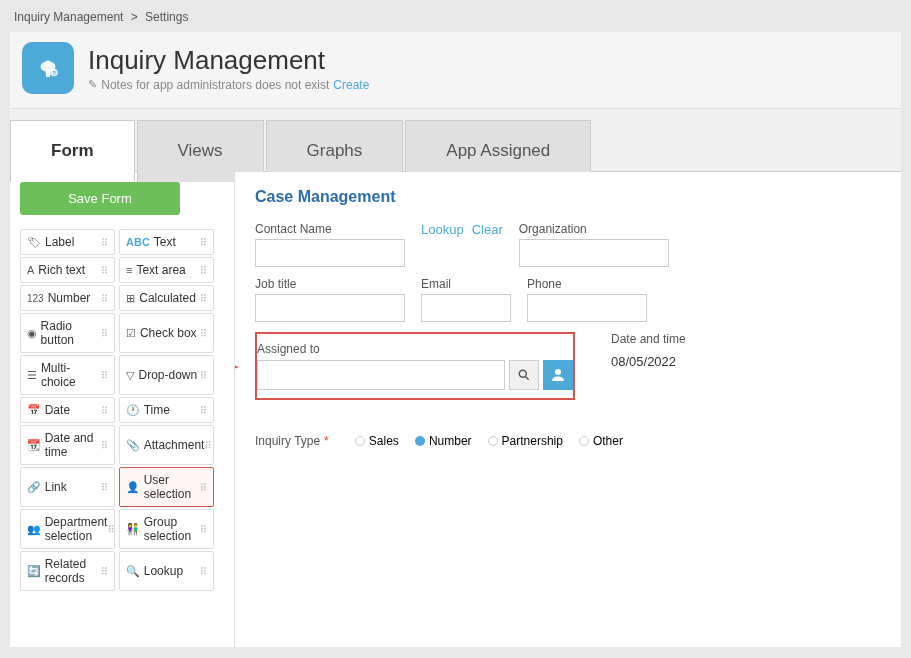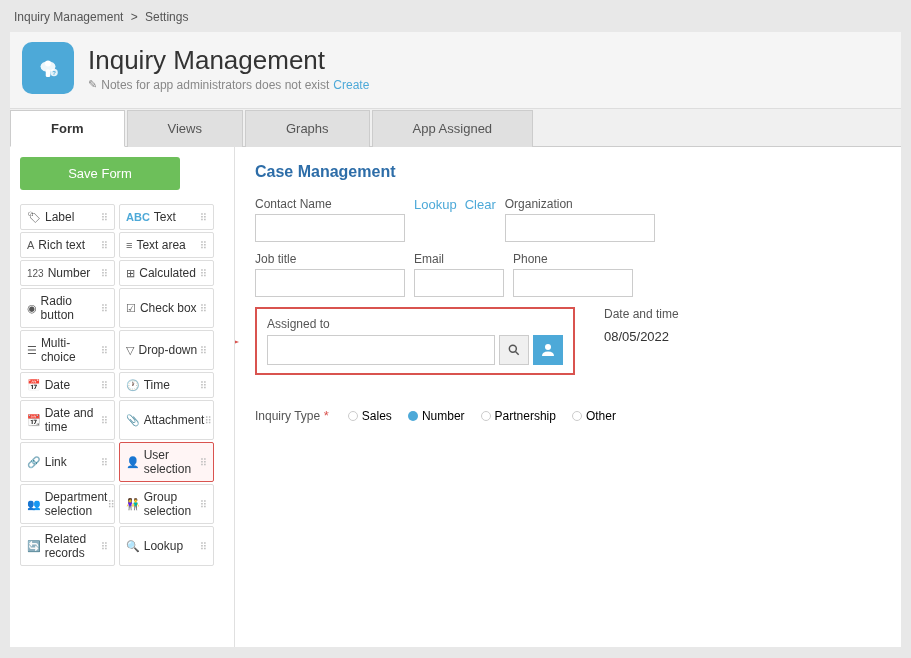--- a/index.html
+++ b/index.html
@@ -19,21 +19,21 @@
     .header-text h1 { font-size: 26px; font-weight: normal; color: #333; }
     .header-note { font-size: 12px; color: #888; display: flex; align-items: center; gap: 4px; margin-top: 2px; }
     .header-note .note-icon { color: #888; font-size: 11px; }
     .header-note a { color: #4da9d8; text-decoration: none; }
 
     
     .main { background: #f5f5f5; display: flex; flex-direction: column; height: calc(658px - 120px); }
 
     
     .tabs { display: flex; border-bottom: 1px solid #ccc; background: #f0f0f0; }
-    .tab { padding: 10px 40px; font-size: 13px; color: #555; cursor: pointer; border: 1px solid #ccc; border-bottom: none; background: #e0e0e0; margin-right: 2px; position: relative; top: 1px; }
+    .tab { padding: 20px 40px; font-size: 17px; color: #555; cursor: pointer; border: 1px solid #ccc; border-bottom: none; background: #e0e0e0; margin-right: 2px; position: relative; top: 11px; }
     .tab.active { background: white; color: #333; font-weight: bold; border-bottom: 1px solid white; z-index: 1; }
 
     
     .content { display: flex; flex: 1; background: #3b82f6; }
 
     
     .left-panel { width: 225px; background: white; border-right: 1px solid #e0e0e0; padding: 10px; flex-shrink: 0; }
 
     .save-form-btn { background: #6dbf5a; color: white; border: none; padding: 9px 0; width: 160px; font-size: 13px; cursor: pointer; border-radius: 3px; margin-bottom: 14px; display: block; }
 
@@ -41,30 +41,30 @@
     .field-row { display: flex; gap: 4px; }
     .field-item { display: flex; align-items: center; justify-content: space-between; padding: 5px 6px; border: 1px solid #ddd; background: white; width: 95px; cursor: pointer; font-size: 12px; color: #333; border-radius: 2px; }
     .field-icon { margin-right: 4px; font-size: 11px; color: #555; flex-shrink: 0; }
     .field-label { font-size: 12px; flex: 1; }
     .drag-handle { color: #bbb; font-size: 10px; flex-shrink: 0; }
 
     
     .right-panel { flex: 1; background: white; padding: 16px 20px; overflow-y: auto; position: relative; }
 
     .form-title { font-size: 16px; font-weight: bold; color: #2d6da8; margin-bottom: 16px; }
-    .form-row { display: flex; gap: 9px; margin-bottom: 10px; align-items: flex-start; }
+    .form-row { display: flex; gap: 16px; margin-bottom: 10px; align-items: flex-start; }
     .form-field { display: flex; flex-direction: column; }
     .form-field label { font-size: 12px; color: #555; margin-bottom: 3px; }
     .form-field input { border: 1px solid #ccc; padding: 5px 7px; font-size: 13px; height: 28px; background: white; }
 
     .lookup-clear { display: flex; gap: 8px; align-items: flex-end; padding-bottom: 4px; }
     .link-btn { color: #4da9d8; text-decoration: none; font-size: 13px; cursor: pointer; background: none; border: none; padding: 0; }
 
     
-    .assigned-section { border: 2px solid #d9534f; padding: 8px 10px; background: white; width: 320px; position: relative; }
+    .assigned-section { border: 2px solid #d9534f; padding: 8px 0; background: white; width: 320px; position: relative; }
     .assigned-label { font-size: 12px; color: #555; margin-bottom: 4px; }
     .assigned-input-row { display: flex; gap: 4px; align-items: center; }
     .assigned-input-row input { border: 1px solid #ccc; padding: 5px 7px; font-size: 13px; height: 30px; flex: 1; background: white; }
     .search-btn { width: 30px; height: 30px; background: #f0f0f0; border: 1px solid #ccc; display: flex; align-items: center; justify-content: center; cursor: pointer; }
     .user-btn { width: 30px; height: 30px; background: #4da9d8; border: none; display: flex; align-items: center; justify-content: center; cursor: pointer; }
     .user-btn svg { fill: white; width: 18px; height: 18px; }
     .search-btn svg { fill: #555; width: 14px; height: 14px; }
 
     .datetime-field { display: flex; flex-direction: column; }
     .datetime-label { font-size: 12px; color: #555; margin-bottom: 3px; }

